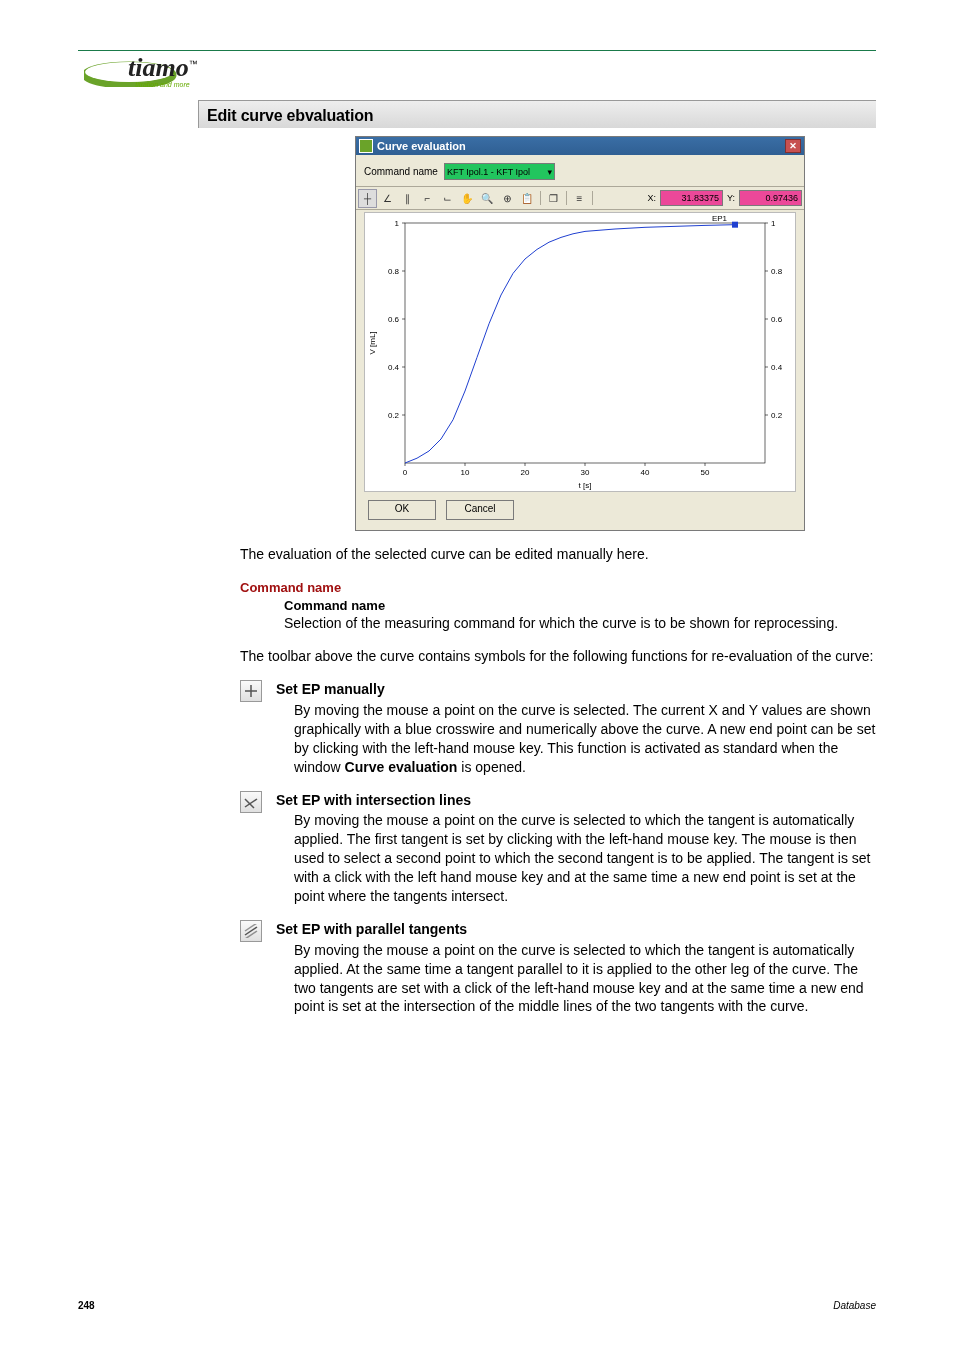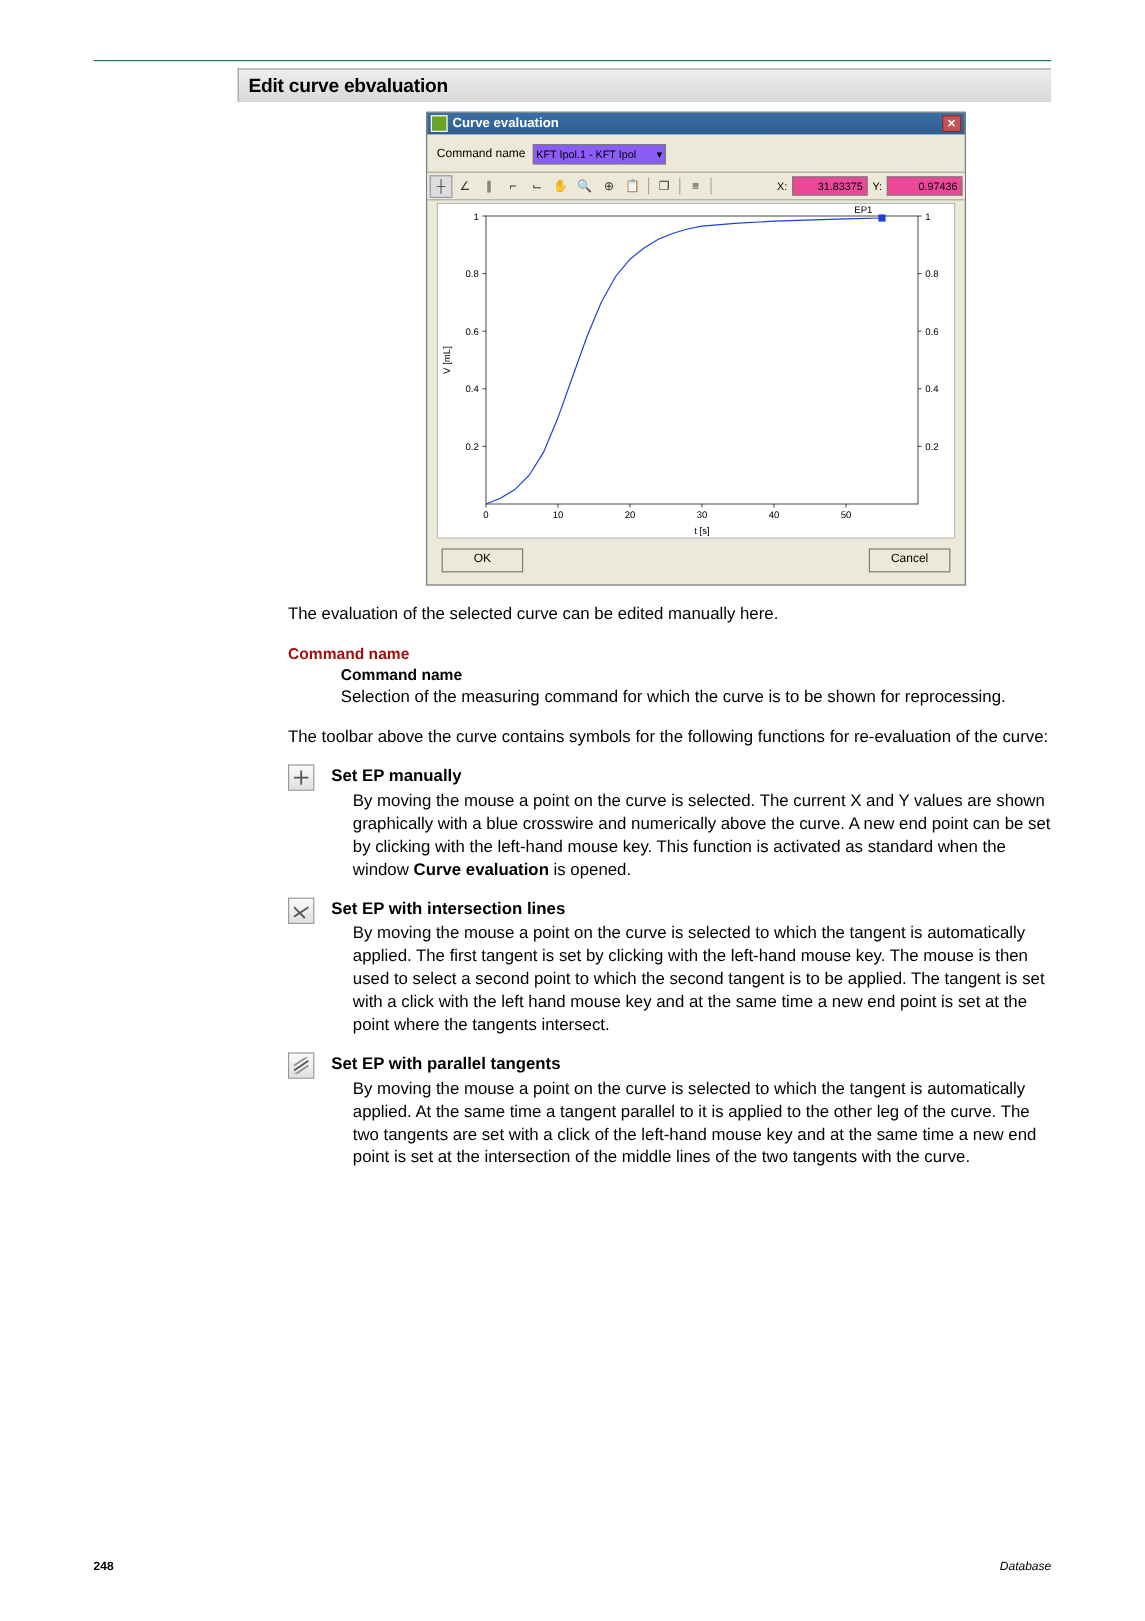--- a/index.html
+++ b/index.html
@@ -116,21 +116,21 @@
   }
   .cmd-row {
     display: flex;
     align-items: center;
     gap: 6px;
     margin-bottom: 6px;
   }
   .cmd-row label { font-size: 10px; }
   .cmd-select {
     border: 1px solid #7a7a7a;
-    background: #8b5cf6;
+    background: #22c55e;
     font-size: 9px;
     padding: 0 2px;
     height: 15px;
     width: 105px;
     display: flex;
     align-items: center;
     justify-content: space-between;
   }
   .toolbar-row {
     border-top: 1px solid #aca899;
@@ -180,21 +180,21 @@
   .chart-area {
     background: #fff;
     border: 1px solid #bbb;
     height: 278px;
     margin-top: 2px;
     position: relative;
   }
   .chart-svg { width: 100%; height: 100%; display: block; }
   .btn-row {
     display: flex;
-    justify-content: space-between;
+    justify-content: flex-start;
     gap: 10px;
     padding: 8px 4px 2px 4px;
   }
   .win-btn {
     border: 1px solid #7a7a7a;
     background: #ece9d8;
     font-size: 10px;
     width: 66px;
     height: 18px;
     text-align: center;
@@ -266,20 +266,32 @@
     font-size: 10px;
   }
   .footer .pn { font-weight: bold; }
   .footer .sec { font-style: italic; }
 </style>
 </head>
 <body>
 
 <div class="page">
   <hr class="top-rule">
+  <div class="logo-wrap">
+    <div class="logo">
+      <svg class="logo-swoosh" viewBox="0 0 120 30">
+        <ellipse cx="45" cy="18" rx="44" ry="10" fill="none" stroke="#6aa329" stroke-width="7"></ellipse>
+        <ellipse cx="45" cy="18" rx="44" ry="10" fill="#fff" stroke="none" transform="translate(0,-3)"></ellipse>
+      </svg>
+      <span style="position:absolute;left:44px;top:-2px;">
+        <span class="logo-text">tiamo</span><span class="logo-tm">™</span>
+        <span class="logo-sub">titration and more</span>
+      </span>
+    </div>
+  </div>
 
   <div class="content">
 
 
     <div class="section-bar">Edit curve ebvaluation</div>
 
     <div class="screenshot-box">
       <div class="win">
         <div class="win-title">
           <span style="width:12px;height:12px;background:#6aa329;border:1px solid #fff;margin-right:4px;"></span>

